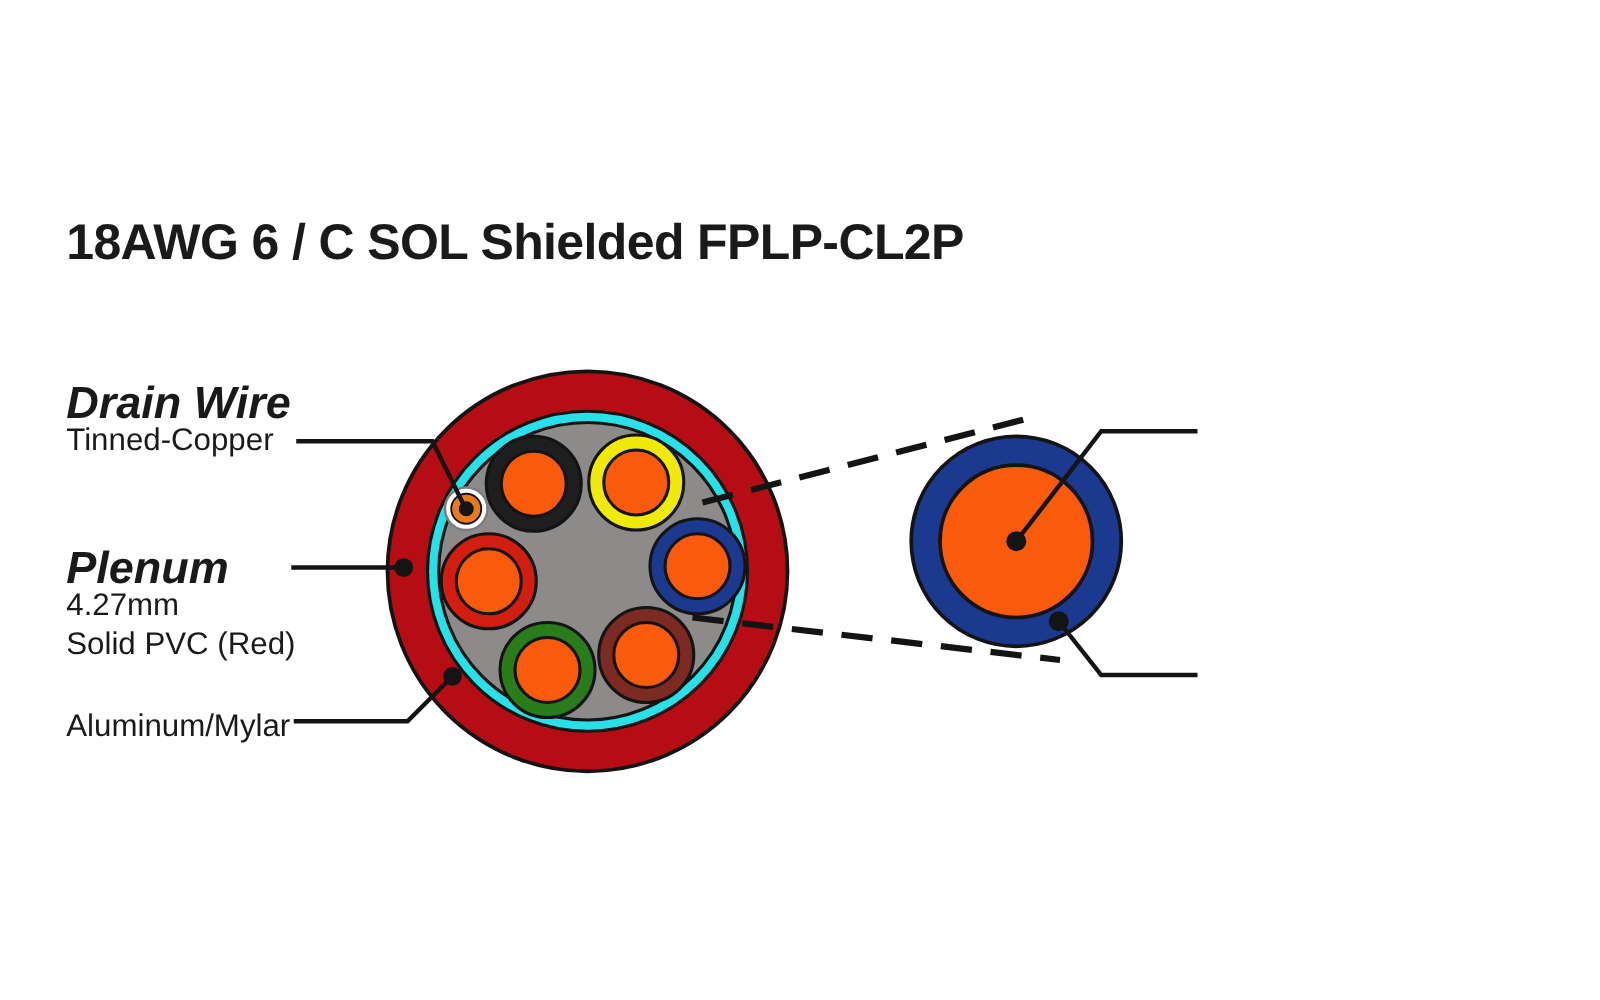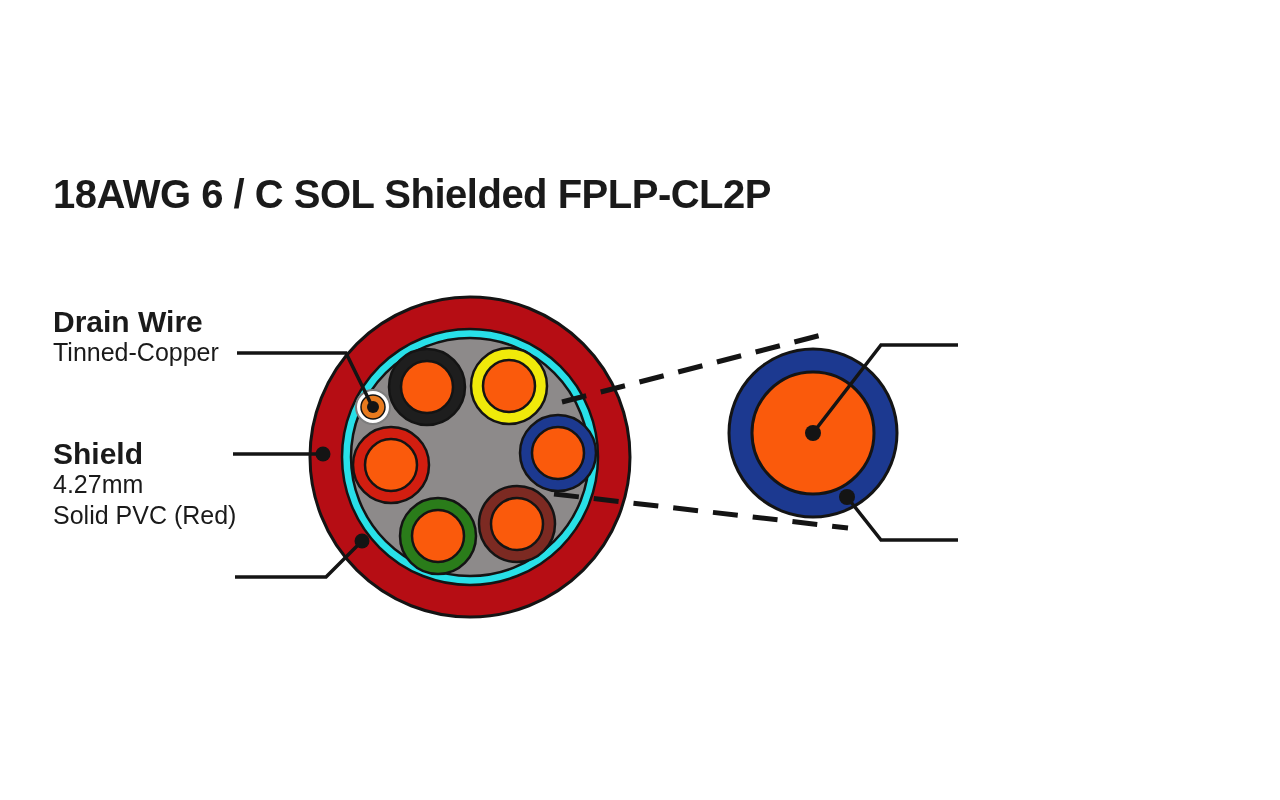--- a/index.html
+++ b/index.html
@@ -30,23 +30,24 @@
     letter-spacing: -0.5px;
     color: #1a1a1a;
     white-space: nowrap;
   }
   .label-block {
     position: absolute;
     color: #1a1a1a;
     white-space: nowrap;
   }
   .label-heading {
-    font-size: 30px;
+    font-size: 36px;
     font-weight: 700;
     line-height: 31px;
+    font-style: italic;
   }
   .label-line {
     font-size: 25px;
     font-weight: 400;
     line-height: 31px;
   }
   
   .outl  { stroke: #141414; stroke-width: 2.5; }
   .outl3 { stroke: #141414; stroke-width: 3; }
   .drain-outl { stroke: #7d7d7d; stroke-width: 2; }
@@ -139,23 +140,24 @@
   </svg>
 
   <h1 class="title">18AWG 6 / C SOL Shielded FPLP-CL2P</h1>
 
   <div class="label-block" style="left:53px; top:306px">
     <div class="label-heading">Drain Wire</div>
     <div class="label-line">Tinned-Copper</div>
   </div>
 
   <div class="label-block" style="left:53px; top:438px">
-    <div class="label-heading">Shield</div>
+    <div class="label-heading">Plenum</div>
     <div class="label-line">4.27mm</div>
     <div class="label-line">Solid PVC (Red)</div>
   </div>
 
   <div class="label-block" style="left:53px; top:566px">
+    <div class="label-line">Aluminum/Mylar</div>
   </div>
 
 
 
 </div>
 
 </body></html>

